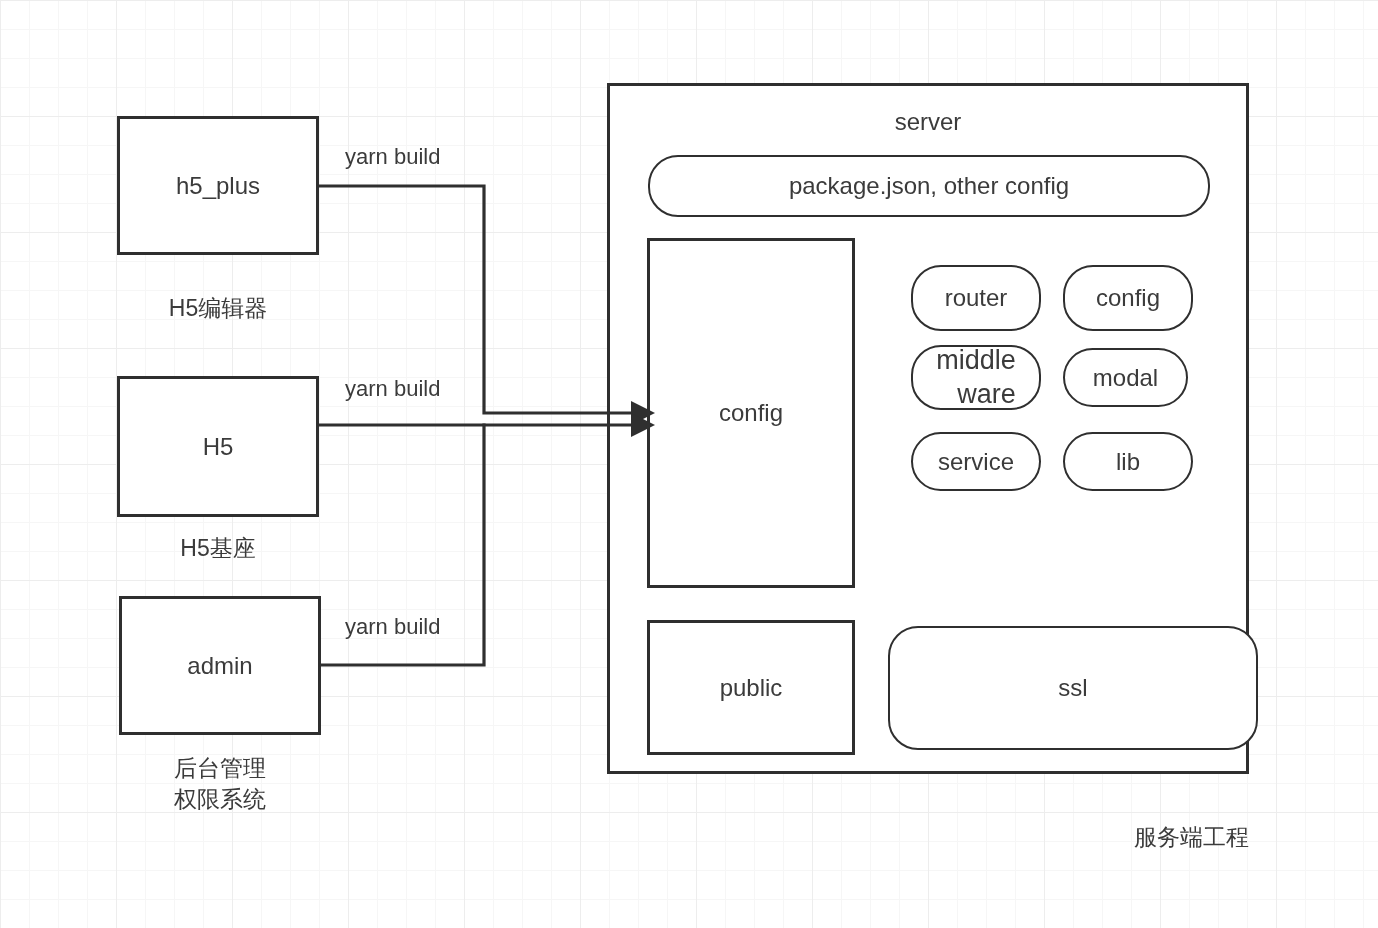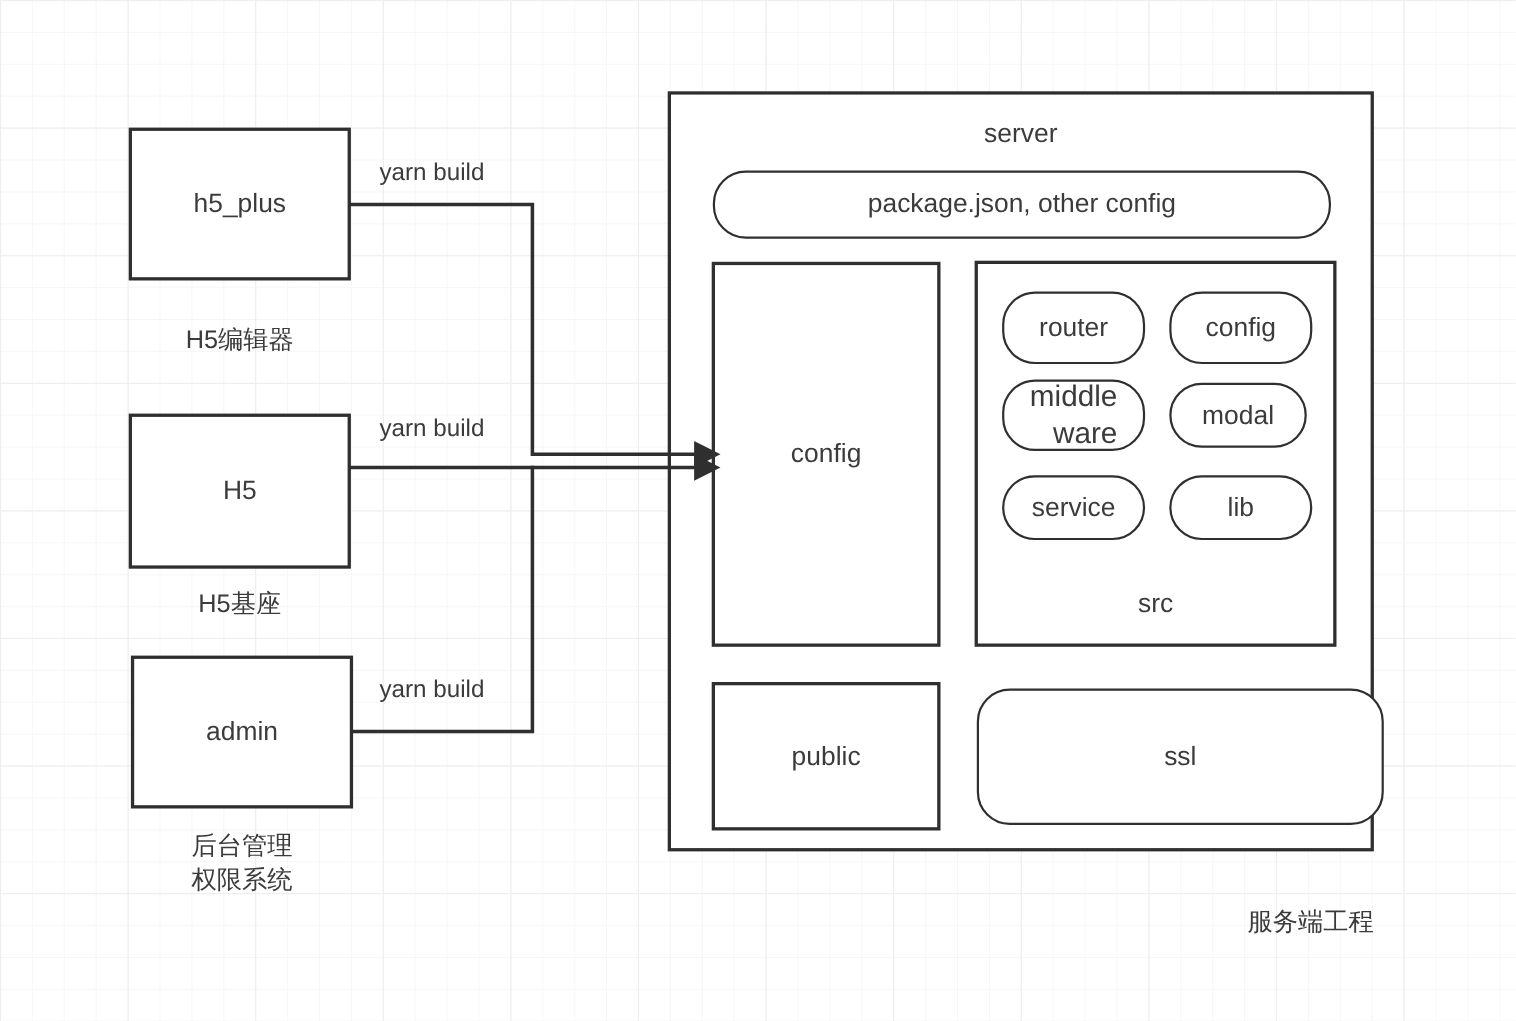--- a/index.html
+++ b/index.html
@@ -128,23 +128,20 @@
   </div>
 
   <div class="node thin" style="left:648px; top:155px; width:562px; height:62px;">
     <span>package.json, other config</span>
   </div>
 
   <div class="node" style="left:647px; top:238px; width:208px; height:350px;">
     <span>config</span>
   </div>
 
-  <div class="container" style="left:886px; top:237px; width:329px; height:351px;">
-    <div class="container-label" style="top:295px;">src</div>
-  </div>
 
   <div class="node thin" style="left:911px; top:265px; width:130px; height:66px;">
     <span>router</span>
   </div>
   <div class="node thin" style="left:1063px; top:265px; width:130px; height:66px;">
     <span>config</span>
   </div>
   <div class="node thin" style="left:911px; top:345px; width:130px; height:65px; font-size:27px;">
     <span>middle
 ware</span>

